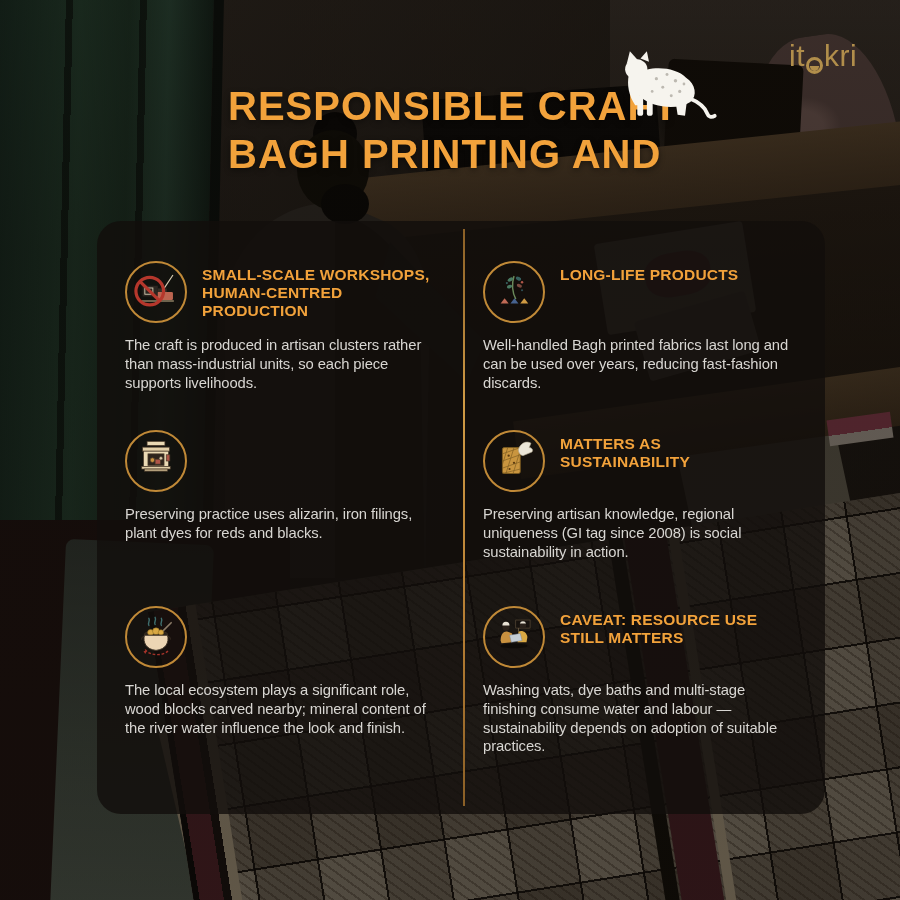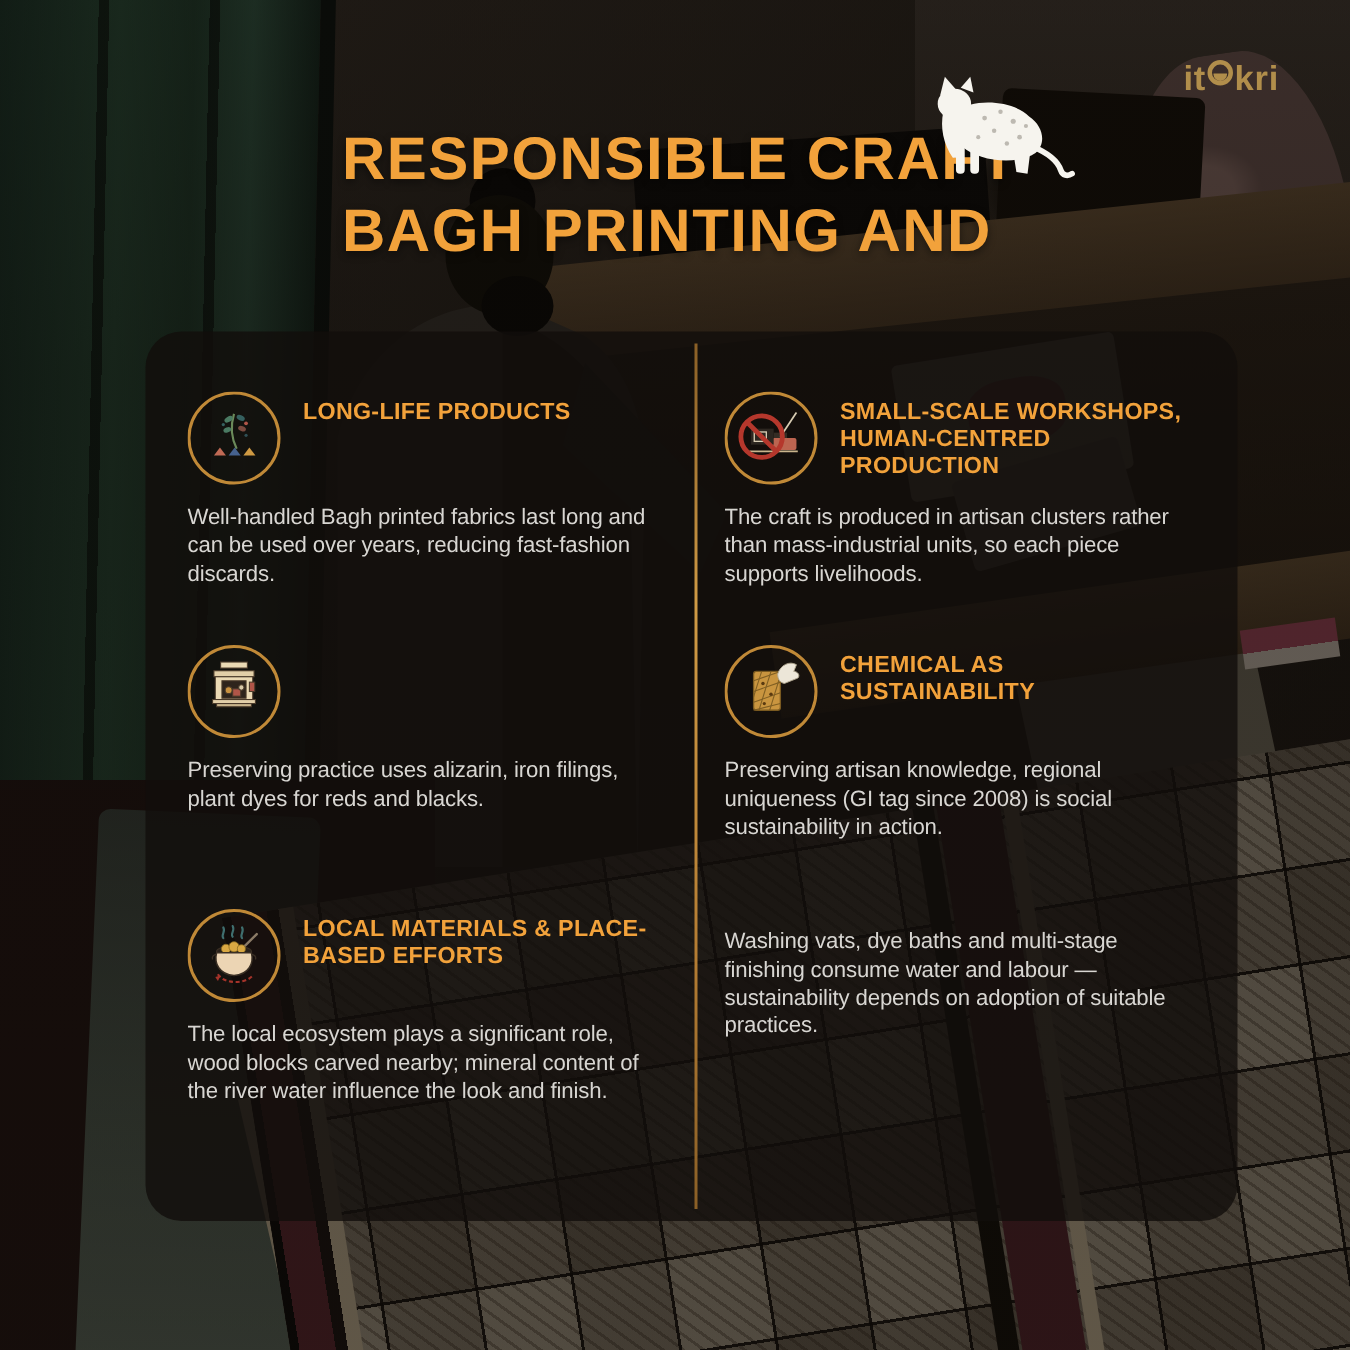--- a/index.html
+++ b/index.html
@@ -69,22 +69,22 @@
   }
 
   
   .title{
     left:228px;top:82px;width:560px;
     color:#F2A23B;font-weight:bold;font-size:40px;line-height:48px;letter-spacing:1px;
     text-shadow:0 2px 6px rgba(0,0,0,.45);
   }
   .cat{left:614px;top:48px;width:106px;height:72px;z-index:5;}
   .logo{
-    left:789px;top:39px;z-index:5;color:#b18e4b;font-weight:bold;font-size:23px;letter-spacing:.5px;
-    display:flex;align-items:flex-start;gap:1px;
+    left:789px;top:39px;z-index:5;color:#b18e4b;font-weight:normal;font-size:30px;letter-spacing:.5px;
+    display:flex;align-items:flex-end;gap:1px;
   }
   .logo-o{display:inline-block;width:17px;height:17px;border:3px solid currentColor;border-radius:50%;position:relative;top:1px;}
   .logo-o::after{content:"";position:absolute;left:1px;right:1px;bottom:0;height:44%;background:currentColor;border-radius:0 0 10px 10px;}
 
   .panel{
     left:97px;top:221px;width:728px;height:593px;border-radius:24px;
     background:rgba(17,14,11,.80);
   }
   .divider{
     left:463px;top:229px;width:2px;height:577px;z-index:4;
@@ -184,59 +184,59 @@
     <span>it</span>
       <span class="logo-o"></span>
       <span>kri</span>
   </div>
 
   <div class="abs panel"></div>
   <div class="abs divider"></div>
 
   <div class="abs sections">
 
+    <div class="section">
+      <div class="sec-head">
+        <div class="icon-wrap">
+          <svg viewBox="0 0 56 56">
+            <rect x="30" y="24" width="10" height="6" fill="#342c24"></rect>
+            <rect x="29" y="28" width="18" height="9" rx="1.5" fill="#bc6450"></rect>
+            <line x1="35" y1="27" x2="47" y2="9" stroke="#d8cdb4" stroke-width="1.3"></line>
+            <line x1="12" y1="38" x2="48" y2="38" stroke="#c9b48c" stroke-width="1.2"></line>
+            <rect x="13" y="21" width="17" height="12" fill="#2c2620"></rect>
+            <rect x="15.5" y="23.5" width="9" height="7" fill="none" stroke="#d8cdb4" stroke-width="1"></rect>
+            <circle cx="21" cy="27" r="15.5" fill="none" stroke="#b5372c" stroke-width="3.6"></circle>
+            <line x1="10" y1="16" x2="32" y2="38" stroke="#b5372c" stroke-width="3.6"></line>
+          </svg>
+        </div>
+        <div class="sec-title">SMALL-SCALE WORKSHOPS, HUMAN-CENTRED PRODUCTION</div>
+      </div>
+      <div class="sec-body">The craft is produced in artisan clusters rather than mass-industrial units, so each piece supports livelihoods.</div>
+    </div>
+
     <div class="section right">
       <div class="sec-head">
         <div class="icon-wrap">
           <svg viewBox="0 0 56 56">
             <path d="M30,36 C26,28 25,20 28,10" stroke="#6b8a5a" stroke-width="1.6" fill="none"></path>
             <ellipse cx="24" cy="14" rx="3.4" ry="2" fill="#4a7a62" transform="rotate(-30 24 14)"></ellipse>
             <ellipse cx="33" cy="13" rx="3.2" ry="2" fill="#35605f" transform="rotate(25 33 13)"></ellipse>
             <ellipse cx="23" cy="22" rx="3" ry="1.9" fill="#4a7a62" transform="rotate(-20 23 22)"></ellipse>
             <ellipse cx="34" cy="21" rx="3" ry="1.9" fill="#7a4a3f" transform="rotate(20 34 21)"></ellipse>
             <circle cx="37" cy="17" r="1.4" fill="#b05548"></circle>
             <circle cx="20" cy="18" r="1.2" fill="#35605f"></circle>
             <circle cx="37" cy="26" r="1.2" fill="#2f4f55"></circle>
             <path d="M13,41 l4.5,-6 4.5,6 z" fill="#c06a55"></path>
             <path d="M24,41 l4.5,-6 4.5,6 z" fill="#46628f"></path>
             <path d="M35,41 l4.5,-6 4.5,6 z" fill="#cf9a43"></path>
           </svg>
         </div>
         <div class="sec-title">LONG-LIFE PRODUCTS</div>
       </div>
       <div class="sec-body">Well-handled Bagh printed fabrics last long and can be used over years, reducing fast-fashion discards.</div>
-    </div>
-
-    <div class="section">
-      <div class="sec-head">
-        <div class="icon-wrap">
-          <svg viewBox="0 0 56 56">
-            <rect x="30" y="24" width="10" height="6" fill="#342c24"></rect>
-            <rect x="29" y="28" width="18" height="9" rx="1.5" fill="#bc6450"></rect>
-            <line x1="35" y1="27" x2="47" y2="9" stroke="#d8cdb4" stroke-width="1.3"></line>
-            <line x1="12" y1="38" x2="48" y2="38" stroke="#c9b48c" stroke-width="1.2"></line>
-            <rect x="13" y="21" width="17" height="12" fill="#2c2620"></rect>
-            <rect x="15.5" y="23.5" width="9" height="7" fill="none" stroke="#d8cdb4" stroke-width="1"></rect>
-            <circle cx="21" cy="27" r="15.5" fill="none" stroke="#b5372c" stroke-width="3.6"></circle>
-            <line x1="10" y1="16" x2="32" y2="38" stroke="#b5372c" stroke-width="3.6"></line>
-          </svg>
-        </div>
-        <div class="sec-title">SMALL-SCALE WORKSHOPS, HUMAN-CENTRED PRODUCTION</div>
-      </div>
-      <div class="sec-body">The craft is produced in artisan clusters rather than mass-industrial units, so each piece supports livelihoods.</div>
     </div>
 
     <div class="section">
       <div class="sec-head">
         <div class="icon-wrap">
           <svg viewBox="0 0 56 56">
             <g stroke="#4a3a2a" stroke-width="0.8">
               <rect x="18" y="6" width="20" height="4.5" fill="#ead9b4"></rect>
               <rect x="13" y="12.5" width="30" height="4.5" fill="#e2cfa8"></rect>
               <rect x="14" y="17" width="28" height="17" fill="#ead9b4"></rect>
@@ -267,21 +267,21 @@
               <line x1="21" y1="13" x2="15" y2="32"></line>
                 <line x1="28" y1="13" x2="19" y2="42"></line>
               <line x1="35" y1="16" x2="27" y2="42"></line>
             </g>
             <circle cx="22" cy="22" r="1.3" fill="#5a3a10"></circle>
             <circle cx="28" cy="30" r="1.3" fill="#5a3a10"></circle>
             <circle cx="23" cy="37" r="1.2" fill="#5a3a10"></circle>
             <path d="M33,15 C35,8 42,5 47,8 L45,13 C48,13 50,16 48,18 L38,22 C35,21.5 33,19 33,15 Z" fill="#ece6d8" stroke="#b0a68f" stroke-width="0.7"></path>
           </svg>
         </div>
-        <div class="sec-title">CHEMICAL AS SUSTAINABILITY</div>
+        <div class="sec-title">MATTERS AS SUSTAINABILITY</div>
       </div>
       <div class="sec-body">Preserving artisan knowledge, regional uniqueness (GI tag since 2008) is social sustainability in action.</div>
     </div>
 
     <div class="section">
       <div class="sec-head">
         <div class="icon-wrap">
           <svg viewBox="0 0 56 56">
             <g stroke="#3f6f6f" stroke-width="1.6" fill="none" stroke-linecap="round">
               <path d="M20,15 c-2,-2.5 2,-4.5 0,-8"></path>
@@ -293,23 +293,39 @@
             <circle cx="22" cy="23" r="3.4" fill="#d9a843" stroke="#8a6a20" stroke-width="0.6"></circle>
             <circle cx="28" cy="21.5" r="3.8" fill="#d9a843" stroke="#8a6a20" stroke-width="0.6"></circle>
             <circle cx="33.5" cy="23" r="3" fill="#d9a843" stroke="#8a6a20" stroke-width="0.6"></circle>
             <path d="M15,26 C13,34 17,42 28,43 C39,42 43,34 41,26 Z" fill="#ecd5b4" stroke="#3a2f24" stroke-width="1.1"></path>
             <path d="M15,27 q-4,1 -3,4" stroke="#3a2f24" stroke-width="1" fill="none"></path>
             <path d="M41,27 q4,1 3,4" stroke="#3a2f24" stroke-width="1" fill="none"></path>
             <path d="M16,42 C20,49 36,50 42,43" stroke="#a5332a" stroke-width="1.6" fill="none" stroke-dasharray="3,2"></path>
             <path d="M14,44 l4,-1 -2,4 z" fill="#a5332a"></path>
           </svg>
         </div>
-        <div class="sec-title">LOCAL MATERIALS &amp; PLACE-BASED EFFORTS</div>
       </div>
       <div class="sec-body">The local ecosystem plays a significant role, wood blocks carved nearby; mineral content of the river water influence the look and finish.</div>
     </div>
 
     <div class="section right">
+      <div class="sec-head">
+        <div class="icon-wrap">
+          <svg viewBox="0 0 56 56">
+            <rect x="30" y="9" width="16" height="9" fill="#17120e" stroke="#6a5a42" stroke-width="0.6"></rect>
+            <line x1="33" y1="18" x2="33" y2="22" stroke="#6a5a42" stroke-width="1"></line>
+            <ellipse cx="28" cy="38" rx="15" ry="2.6" fill="#0e0b08"></ellipse>
+            <circle cx="19" cy="17" r="3.9" fill="#2a211a"></circle>
+            <path d="M15,15 a4,4 0 0 1 8,0 z" fill="#e8e2d4"></path>
+            <path d="M13,32 C13,24 17,21 21,22 L26,24 L25,34 L14,35 Z" fill="#c9913f"></path>
+            <circle cx="38" cy="15" r="3.6" fill="#2a211a"></circle>
+            <path d="M34.5,13 a3.6,3.6 0 0 1 7,0 z" fill="#e8e2d4"></path>
+            <path d="M33,22 C37,20 42,22 43,28 L42,34 L32,34 Z" fill="#d9a843"></path>
+            <path d="M23,26 L35,24 L37,32 L25,34 Z" fill="#c3ccd4" stroke="#7a8490" stroke-width="0.5"></path>
+          </svg>
+        </div>
+        <div class="sec-title">CAVEAT: RESOURCE USE STILL MATTERS</div>
+      </div>
       <div class="sec-body">Washing vats, dye baths and multi-stage finishing consume water and labour — sustainability depends on adoption of suitable practices.</div>
     </div>
 
   </div>
 </div>
 
 </body></html>

